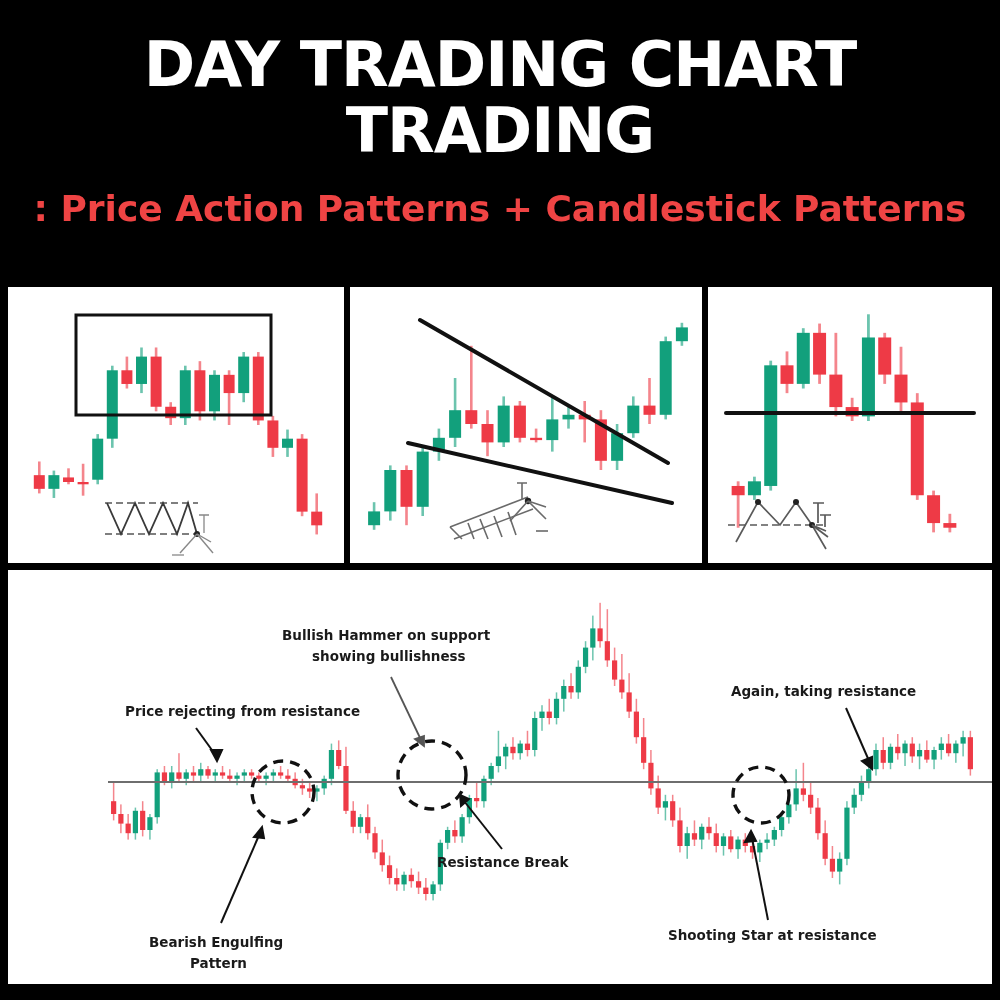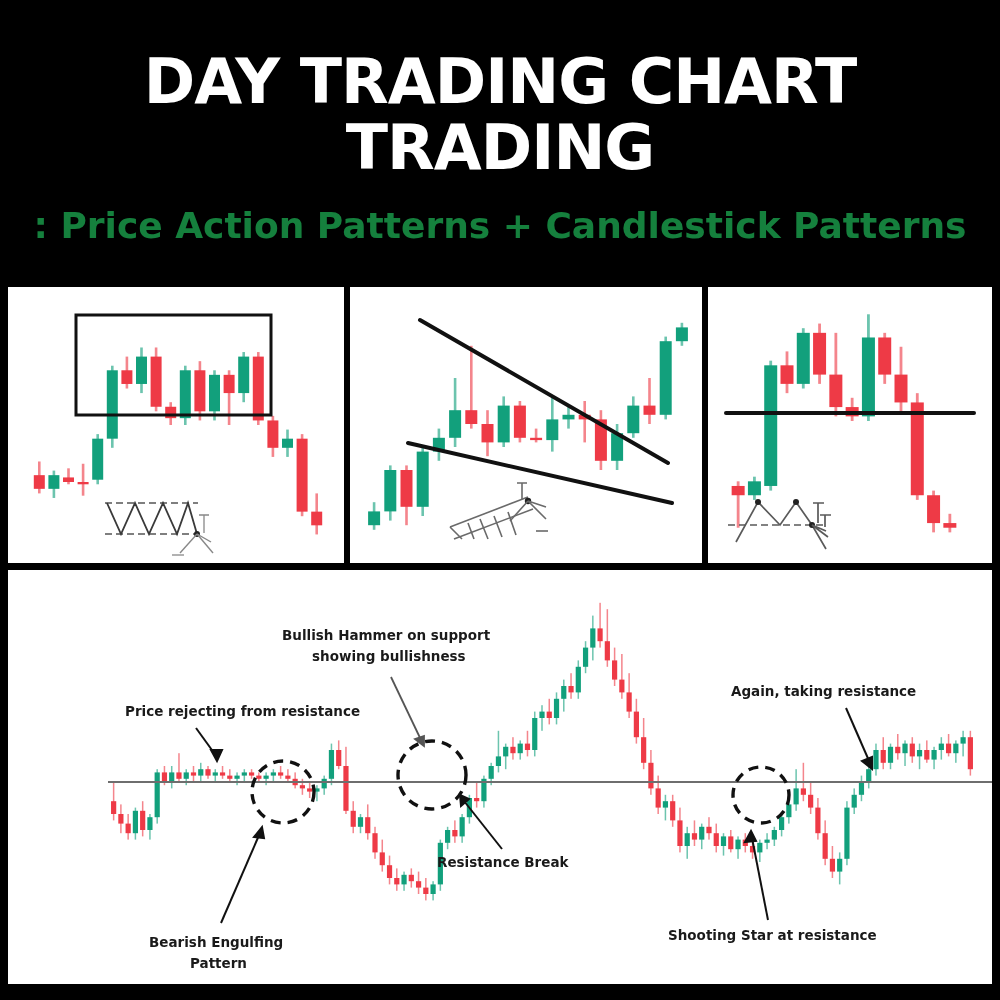--- a/index.html
+++ b/index.html
@@ -1,28 +1,28 @@
 <!DOCTYPE html>
 <html><head>
 <meta charset="utf-8">
 <style>
   html,body{margin:0;padding:0;background:#000;}
   body{width:1000px;height:1000px;overflow:hidden;font-family:"Liberation Sans",sans-serif;}
   #root{position:relative;width:1000px;height:1000px;background:#000;}
 
   
   .titlewrap{position:absolute;left:0;top:0;width:1000px;height:285px;
-             display:flex;flex-direction:column;align-items:center;justify-content:flex-start;margin-top:17px;}
+             display:flex;flex-direction:column;align-items:center;justify-content:flex-start;}
   .title-l1,.title-l2{
       color:#fff;font-weight:800;letter-spacing:-1px;
       font-family:"DejaVu Sans","Liberation Sans",sans-serif;
       font-size:62px;line-height:70px;text-align:center;white-space:nowrap;}
   .title-l1{margin-top:30px;}
   .title-l2{margin-top:-4px;}
-  .subtitle{color:#15803d;font-weight:700;font-size:36px;line-height:42px;margin-top:22px;
+  .subtitle{color:#ef4444;font-weight:700;font-size:36px;line-height:42px;margin-top:22px;
             font-family:"DejaVu Sans","Liberation Sans",sans-serif;text-align:center;white-space:nowrap;}
 
   
   .panels{position:absolute;left:8px;top:287px;width:984px;height:276px;display:flex;gap:6px;}
   .panel{background:#fff;position:relative;overflow:hidden;}
   .panel.p1{width:336px;}
   .panel.p2{width:352px;}
   .panel.p3{width:284px;}
   .panel svg{display:block;width:100%;height:100%;}
 

